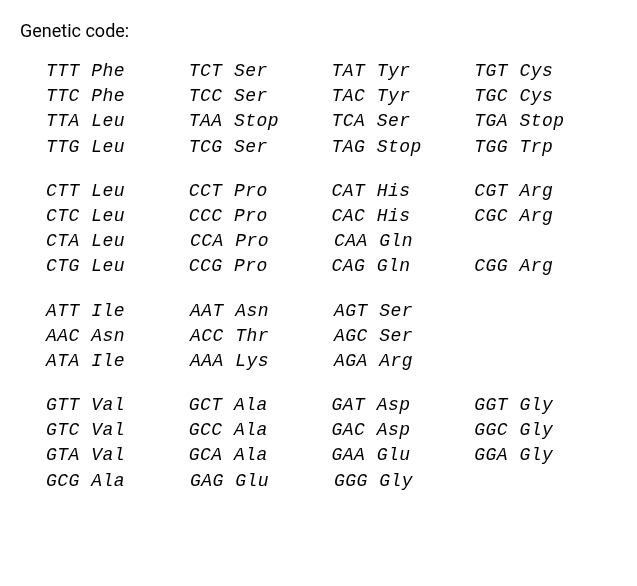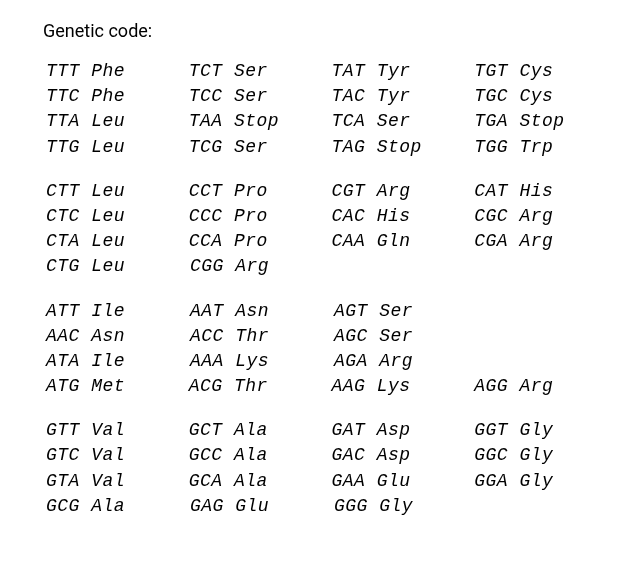--- a/index.html
+++ b/index.html
@@ -8,21 +8,20 @@
       padding: 20px;
       background: #fff;
       color: #000;
       width: 637px;
       box-sizing: border-box;
     }
     .title {
       font-size: 18px;
       margin-bottom: 18px;
       font-weight: normal;
-      margin-left: 23px;
     }
     .code-table {
       font-family: "Courier New", Courier, monospace;
       font-size: 18px;
       line-height: 1.4;
       padding-left: 26px;
       font-style: italic;
     }
     .block {
       margin-bottom: 19px;
@@ -64,61 +63,56 @@
         <div class="cell"><span>TTG</span> <span>Leu</span></div>
         <div class="cell"><span>TCG</span> <span>Ser</span></div>
         <div class="cell"><span>TAG</span> <span>Stop</span></div>
         <div class="cell"><span>TGG</span> <span>Trp</span></div>
       </div>
     </div>
     <div class="block">
       <div class="row">
         <div class="cell"><span>CTT</span> <span>Leu</span></div>
         <div class="cell"><span>CCT</span> <span>Pro</span></div>
+        <div class="cell"><span>CAT</span> <span>His</span></div>
         <div class="cell"><span>CGT</span> <span>Arg</span></div>
-        <div class="cell"><span>CAT</span> <span>His</span></div>
       </div>
       <div class="row">
         <div class="cell"><span>CTC</span> <span>Leu</span></div>
         <div class="cell"><span>CCC</span> <span>Pro</span></div>
         <div class="cell"><span>CAC</span> <span>His</span></div>
         <div class="cell"><span>CGC</span> <span>Arg</span></div>
       </div>
       <div class="row">
         <div class="cell"><span>CTA</span> <span>Leu</span></div>
         <div class="cell"><span>CCA</span> <span>Pro</span></div>
         <div class="cell"><span>CAA</span> <span>Gln</span></div>
-        <div class="cell"><span>CGA</span> <span>Arg</span></div>
       </div>
       <div class="row">
         <div class="cell"><span>CTG</span> <span>Leu</span></div>
+        <div class="cell"><span>CCG</span> <span>Pro</span></div>
+        <div class="cell"><span>CAG</span> <span>Gln</span></div>
         <div class="cell"><span>CGG</span> <span>Arg</span></div>
       </div>
     </div>
     <div class="block">
       <div class="row">
         <div class="cell"><span>ATT</span> <span>Ile</span></div>
         <div class="cell"><span>AAT</span> <span>Asn</span></div>
         <div class="cell"><span>AGT</span> <span>Ser</span></div>
       </div>
       <div class="row">
         <div class="cell"><span>AAC</span> <span>Asn</span></div>
         <div class="cell"><span>ACC</span> <span>Thr</span></div>
         <div class="cell"><span>AGC</span> <span>Ser</span></div>
       </div>
       <div class="row">
         <div class="cell"><span>ATA</span> <span>Ile</span></div>
         <div class="cell"><span>AAA</span> <span>Lys</span></div>
         <div class="cell"><span>AGA</span> <span>Arg</span></div>
-      </div>
-      <div class="row">
-        <div class="cell"><span>ATG</span> <span>Met</span></div>
-        <div class="cell"><span>ACG</span> <span>Thr</span></div>
-        <div class="cell"><span>AAG</span> <span>Lys</span></div>
-        <div class="cell"><span>AGG</span> <span>Arg</span></div>
       </div>
     </div>
     <div class="block">
       <div class="row">
         <div class="cell"><span>GTT</span> <span>Val</span></div>
         <div class="cell"><span>GCT</span> <span>Ala</span></div>
         <div class="cell"><span>GAT</span> <span>Asp</span></div>
         <div class="cell"><span>GGT</span> <span>Gly</span></div>
       </div>
       <div class="row">

